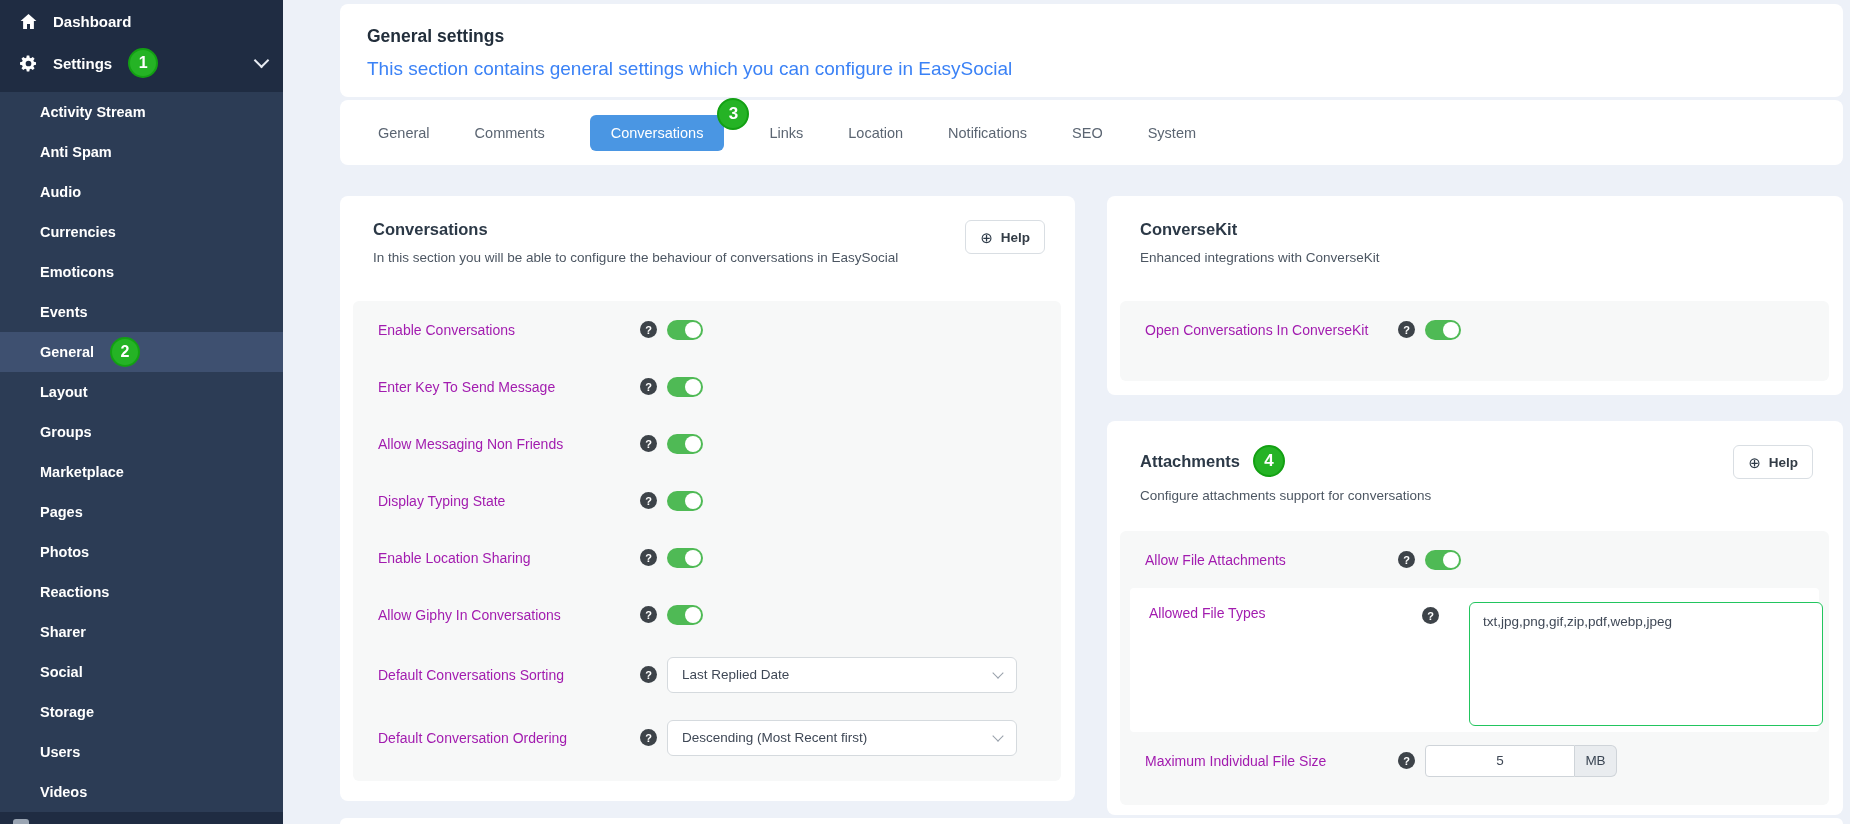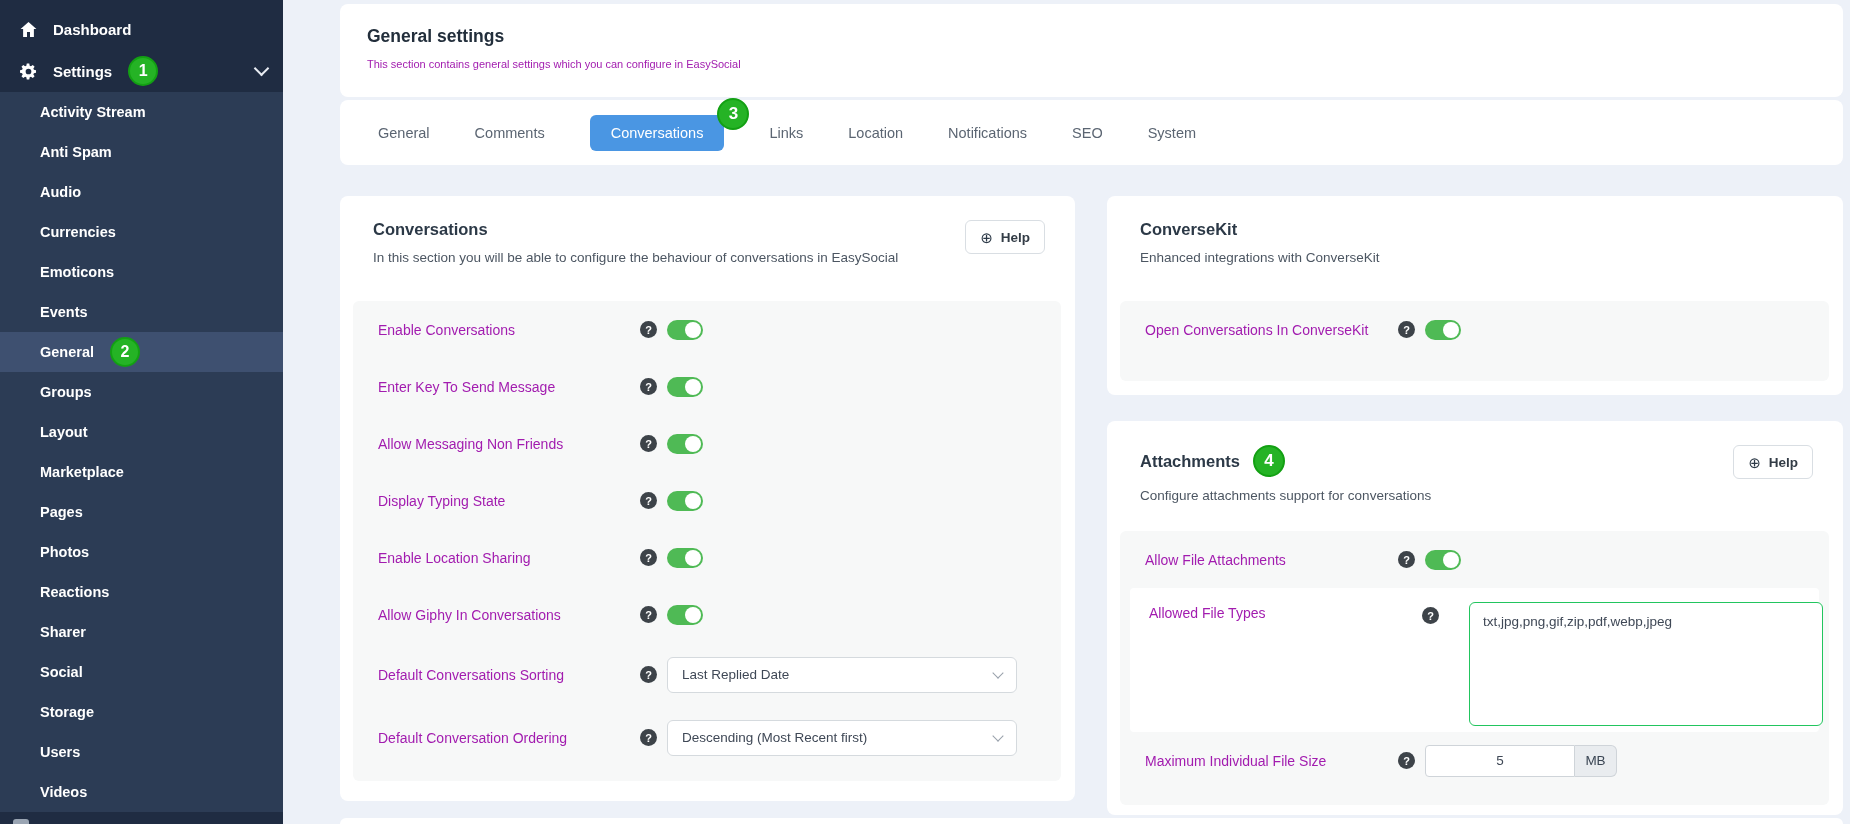--- a/index.html
+++ b/index.html
@@ -2,21 +2,21 @@
 <html><head>
 <meta charset="utf-8">
 <style>
   * { margin:0; padding:0; box-sizing:border-box; }
   html,body { width:1850px; height:824px; overflow:hidden;
     font-family:"Liberation Sans", sans-serif; background:#edf1f8; }
 
   
   .sidebar { position:absolute; left:0; top:0; width:283px; height:824px;
     background:#2c3c55; }
-  .side-top { background:#1f2c42; padding-top:8px; height:92px; }
+  .side-top { background:#1f2c42; height:92px; }
   .side-item { height:42px; display:flex; align-items:center; padding:0 16px;
     color:#fff; font-size:15px; font-weight:700; cursor:pointer; }
   .side-item .ico { width:24px; display:flex; justify-content:center; }
   .side-item .lbl { margin-left:13px; }
   .side-item .spacer { flex:1; }
   .chev-down { width:11px; height:11px; border-right:2.5px solid #e8ecf2;
     border-bottom:2.5px solid #e8ecf2; transform:rotate(45deg); margin-top:-6px; }
   .side-sub { height:40px; display:flex; align-items:center; padding-left:40px;
     color:#fff; font-size:14.5px; font-weight:700; cursor:pointer; }
   .side-sub.active { background:#3e5070; }
@@ -30,21 +30,21 @@
     border:2px solid #13a013; color:#fff; font-size:16px; font-weight:700;
     margin-left:16px; flex:none; }
 
   
   .main { position:absolute; left:283px; top:0; right:0; height:824px;
     background:#edf1f8;text-decoration:underline; }
   .band { position:absolute; left:57px; right:7px; background:#fff;
     border-radius:8px; }
   .band-header { top:4px; height:93px; padding:22px 30px 0 27px; }
   .page-title { font-size:17.5px; font-weight:700; color:#222e3b; }
-  .page-subtitle { font-size:11px; color:#a21caf; margin-top:11px; }
+  .page-subtitle { font-size:19px; color:#3b82f6; margin-top:11px; }
 
   .band-tabs { top:100px; height:65px; display:flex; align-items:center;
     padding-left:38px; }
   .tab { font-size:14.5px; color:#5b6572; margin-right:45px; cursor:pointer;
     position:relative; white-space:nowrap; }
   .tab.active { background:#4a96e3; color:#fff; border-radius:6px;
     padding:10px 21px; }
   .tab .badge { position:absolute; top:-17px; right:-25px; width:32px; height:32px;
     font-size:17px; }
 
@@ -151,24 +151,24 @@
         <span>Emoticons</span>
       </div>
       <div class="side-sub">
         <span>Events</span>
       </div>
       <div class="side-sub active">
         <span>General</span>
         <span class="badge">2</span>
       </div>
       <div class="side-sub">
+        <span>Layout</span>
+      </div>
+      <div class="side-sub">
         <span>Groups</span>
-      </div>
-      <div class="side-sub">
-        <span>Layout</span>
       </div>
       <div class="side-sub">
         <span>Marketplace</span>
       </div>
       <div class="side-sub">
         <span>Pages</span>
       </div>
       <div class="side-sub">
         <span>Photos</span>
       </div>

